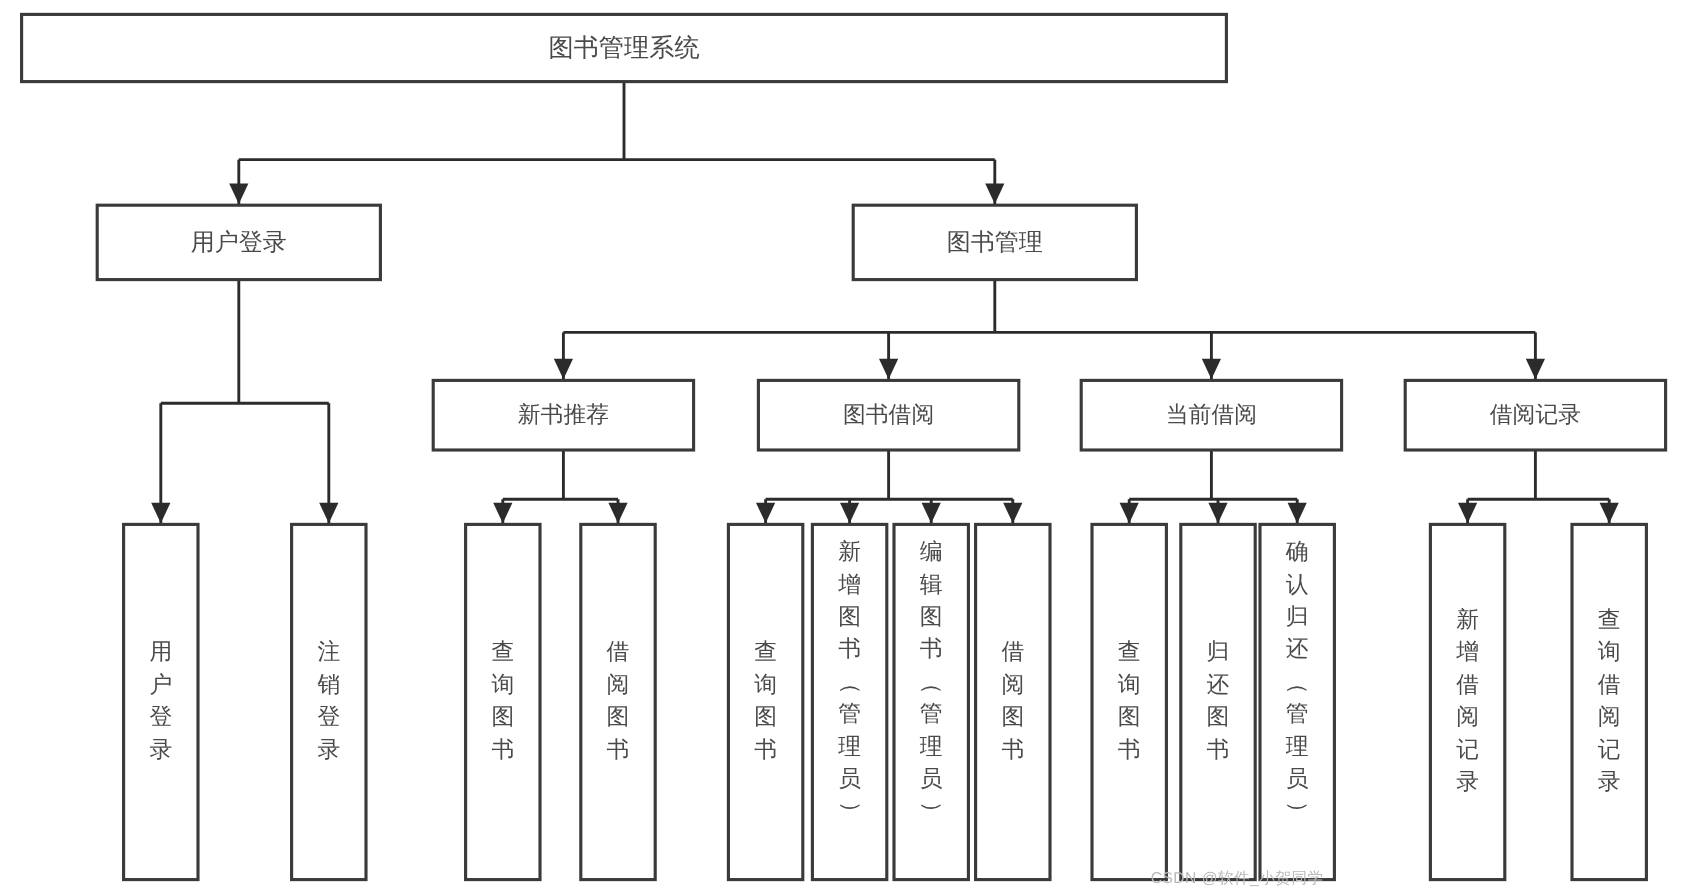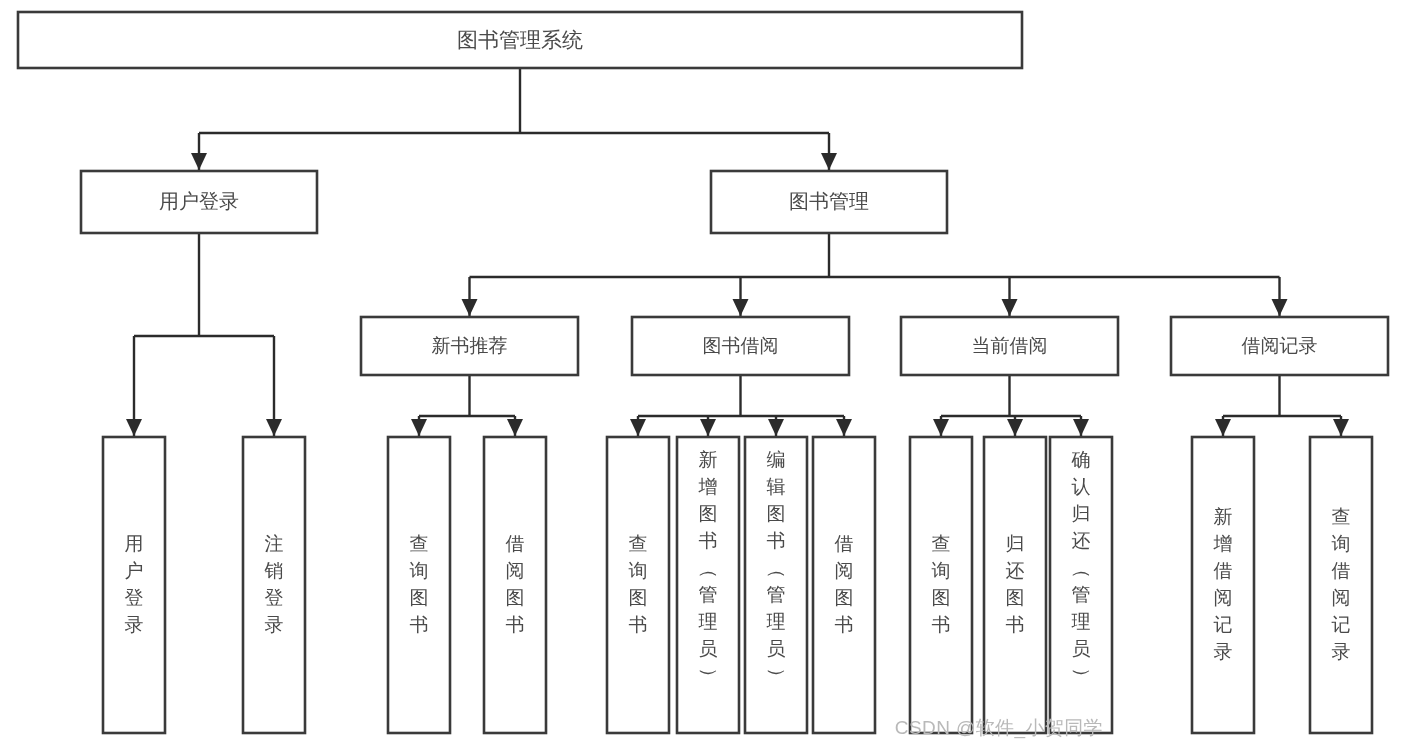--- a/index.html
+++ b/index.html
@@ -57,21 +57,21 @@
   }
   .arrow-head {
     fill: #2b2b2b;
     stroke: none;
   }
   .watermark-text {
     position: absolute;
     right: 12px;
     bottom: 6px;
     font-family: "Liberation Sans", "DejaVu Sans", sans-serif;
-    font-size: 19px;
+    font-size: 13px;
     color: #b9b9b9;
     white-space: nowrap;
     letter-spacing: 0.4px;
     user-select: none;
   }
 </style>
 </head>
 <body>
 
 <div id="diagram-root">

